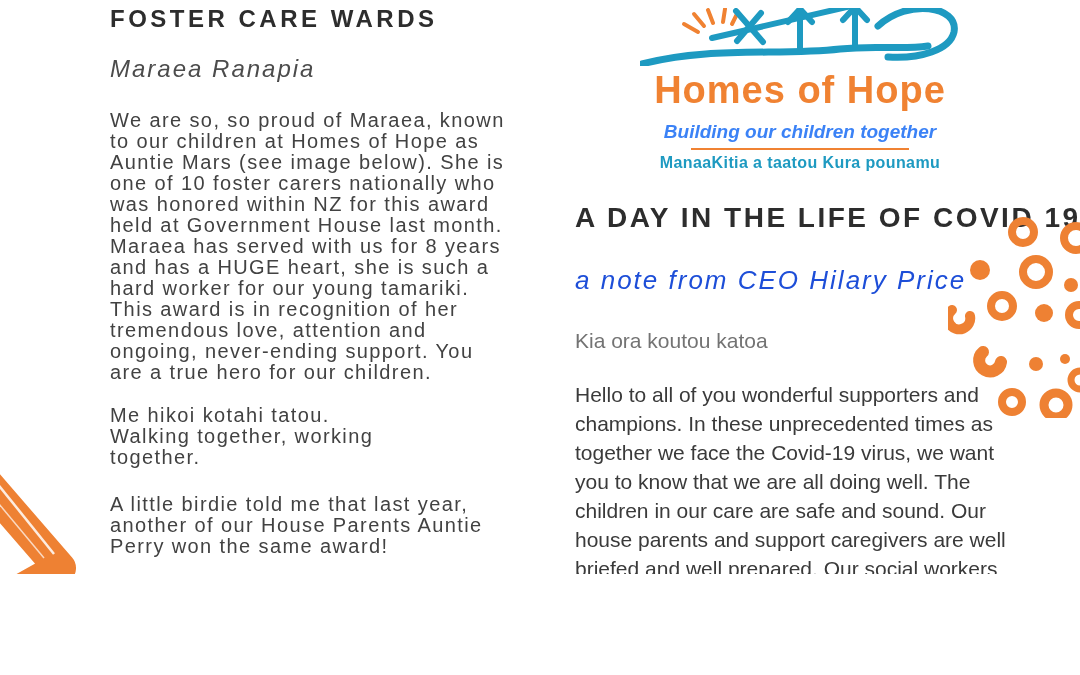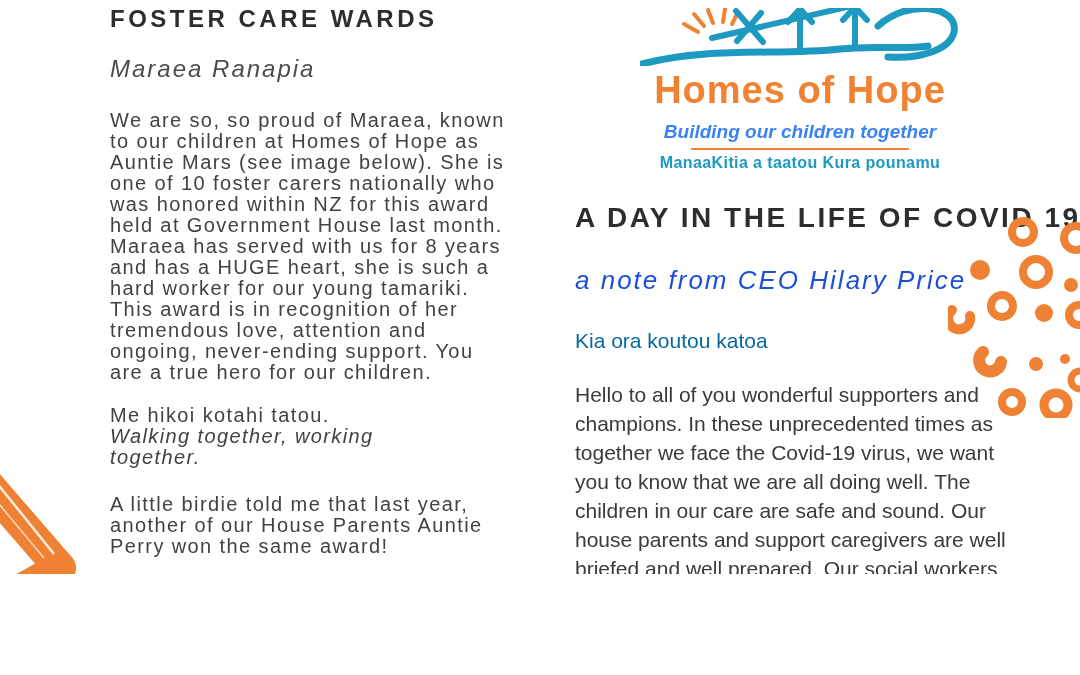--- a/index.html
+++ b/index.html
@@ -10,37 +10,37 @@
   }
   .page{position:relative;width:1080px;height:574px;overflow:hidden;background:#fff;}
 
   
   .left-col{position:absolute;left:110px;top:5px;width:402px;color:#424242;}
   .lc-heading{font-size:24px;font-weight:700;letter-spacing:3.5px;color:#2d2d2d;}
   .lc-byline{font-size:24px;font-style:italic;letter-spacing:2px;color:#4c4c4c;margin-top:22px;}
   .lc-body{font-size:20px;line-height:21px;letter-spacing:1.4px;}
   .lc-p1{margin-top:27px;}
   .lc-maori{margin-top:22px;}
-  .lc-maori-translation{font-style:italic;max-width:338px;}
+  .lc-maori-translation{max-width:338px;}
   .lc-closing{margin-top:26px;}
 
   
   .logo-block{position:absolute;left:640px;top:8px;width:320px;text-align:center;}
   .logo-art{display:block;margin:0 auto;}
   .logo-wordmark{font-size:38px;font-weight:700;color:#F08232;letter-spacing:1px;margin-top:3px;}
   .logo-tagline{font-size:19px;font-style:italic;font-weight:600;color:#3b82f6;margin-top:9px;}
   .logo-divider{width:218px;height:2px;background:#F08232;margin:5px auto 4px auto;}
   .logo-subtagline{font-size:16px;font-weight:700;color:#1E9AC1;letter-spacing:0.4px;}
 
   
   .rc-heading{position:absolute;left:575px;top:202px;font-size:28px;font-weight:700;
               letter-spacing:2.5px;color:#2d2d2d;white-space:nowrap;}
   .rc-subheading{position:absolute;left:575px;top:265px;font-size:26px;font-style:italic;
                  letter-spacing:2px;color:#1d4ed8;white-space:nowrap;}
-  .rc-greeting{position:absolute;left:575px;top:329px;font-size:21px;color:#0369a1;}
+  .rc-greeting{position:absolute;left:575px;top:329px;font-size:21px;color:#737373;}
   .rc-body{position:absolute;left:575px;top:380px;width:458px;font-size:21px;
            line-height:29px;color:#3a3a3a;}
 
   
   .brush-stroke{position:absolute;left:0;top:468px;}
   .dots-pattern{position:absolute;left:948px;top:212px;}
   .corner-stroke{position:absolute;left:1030px;top:613px;}
 </style>
 </head>
 <body>

